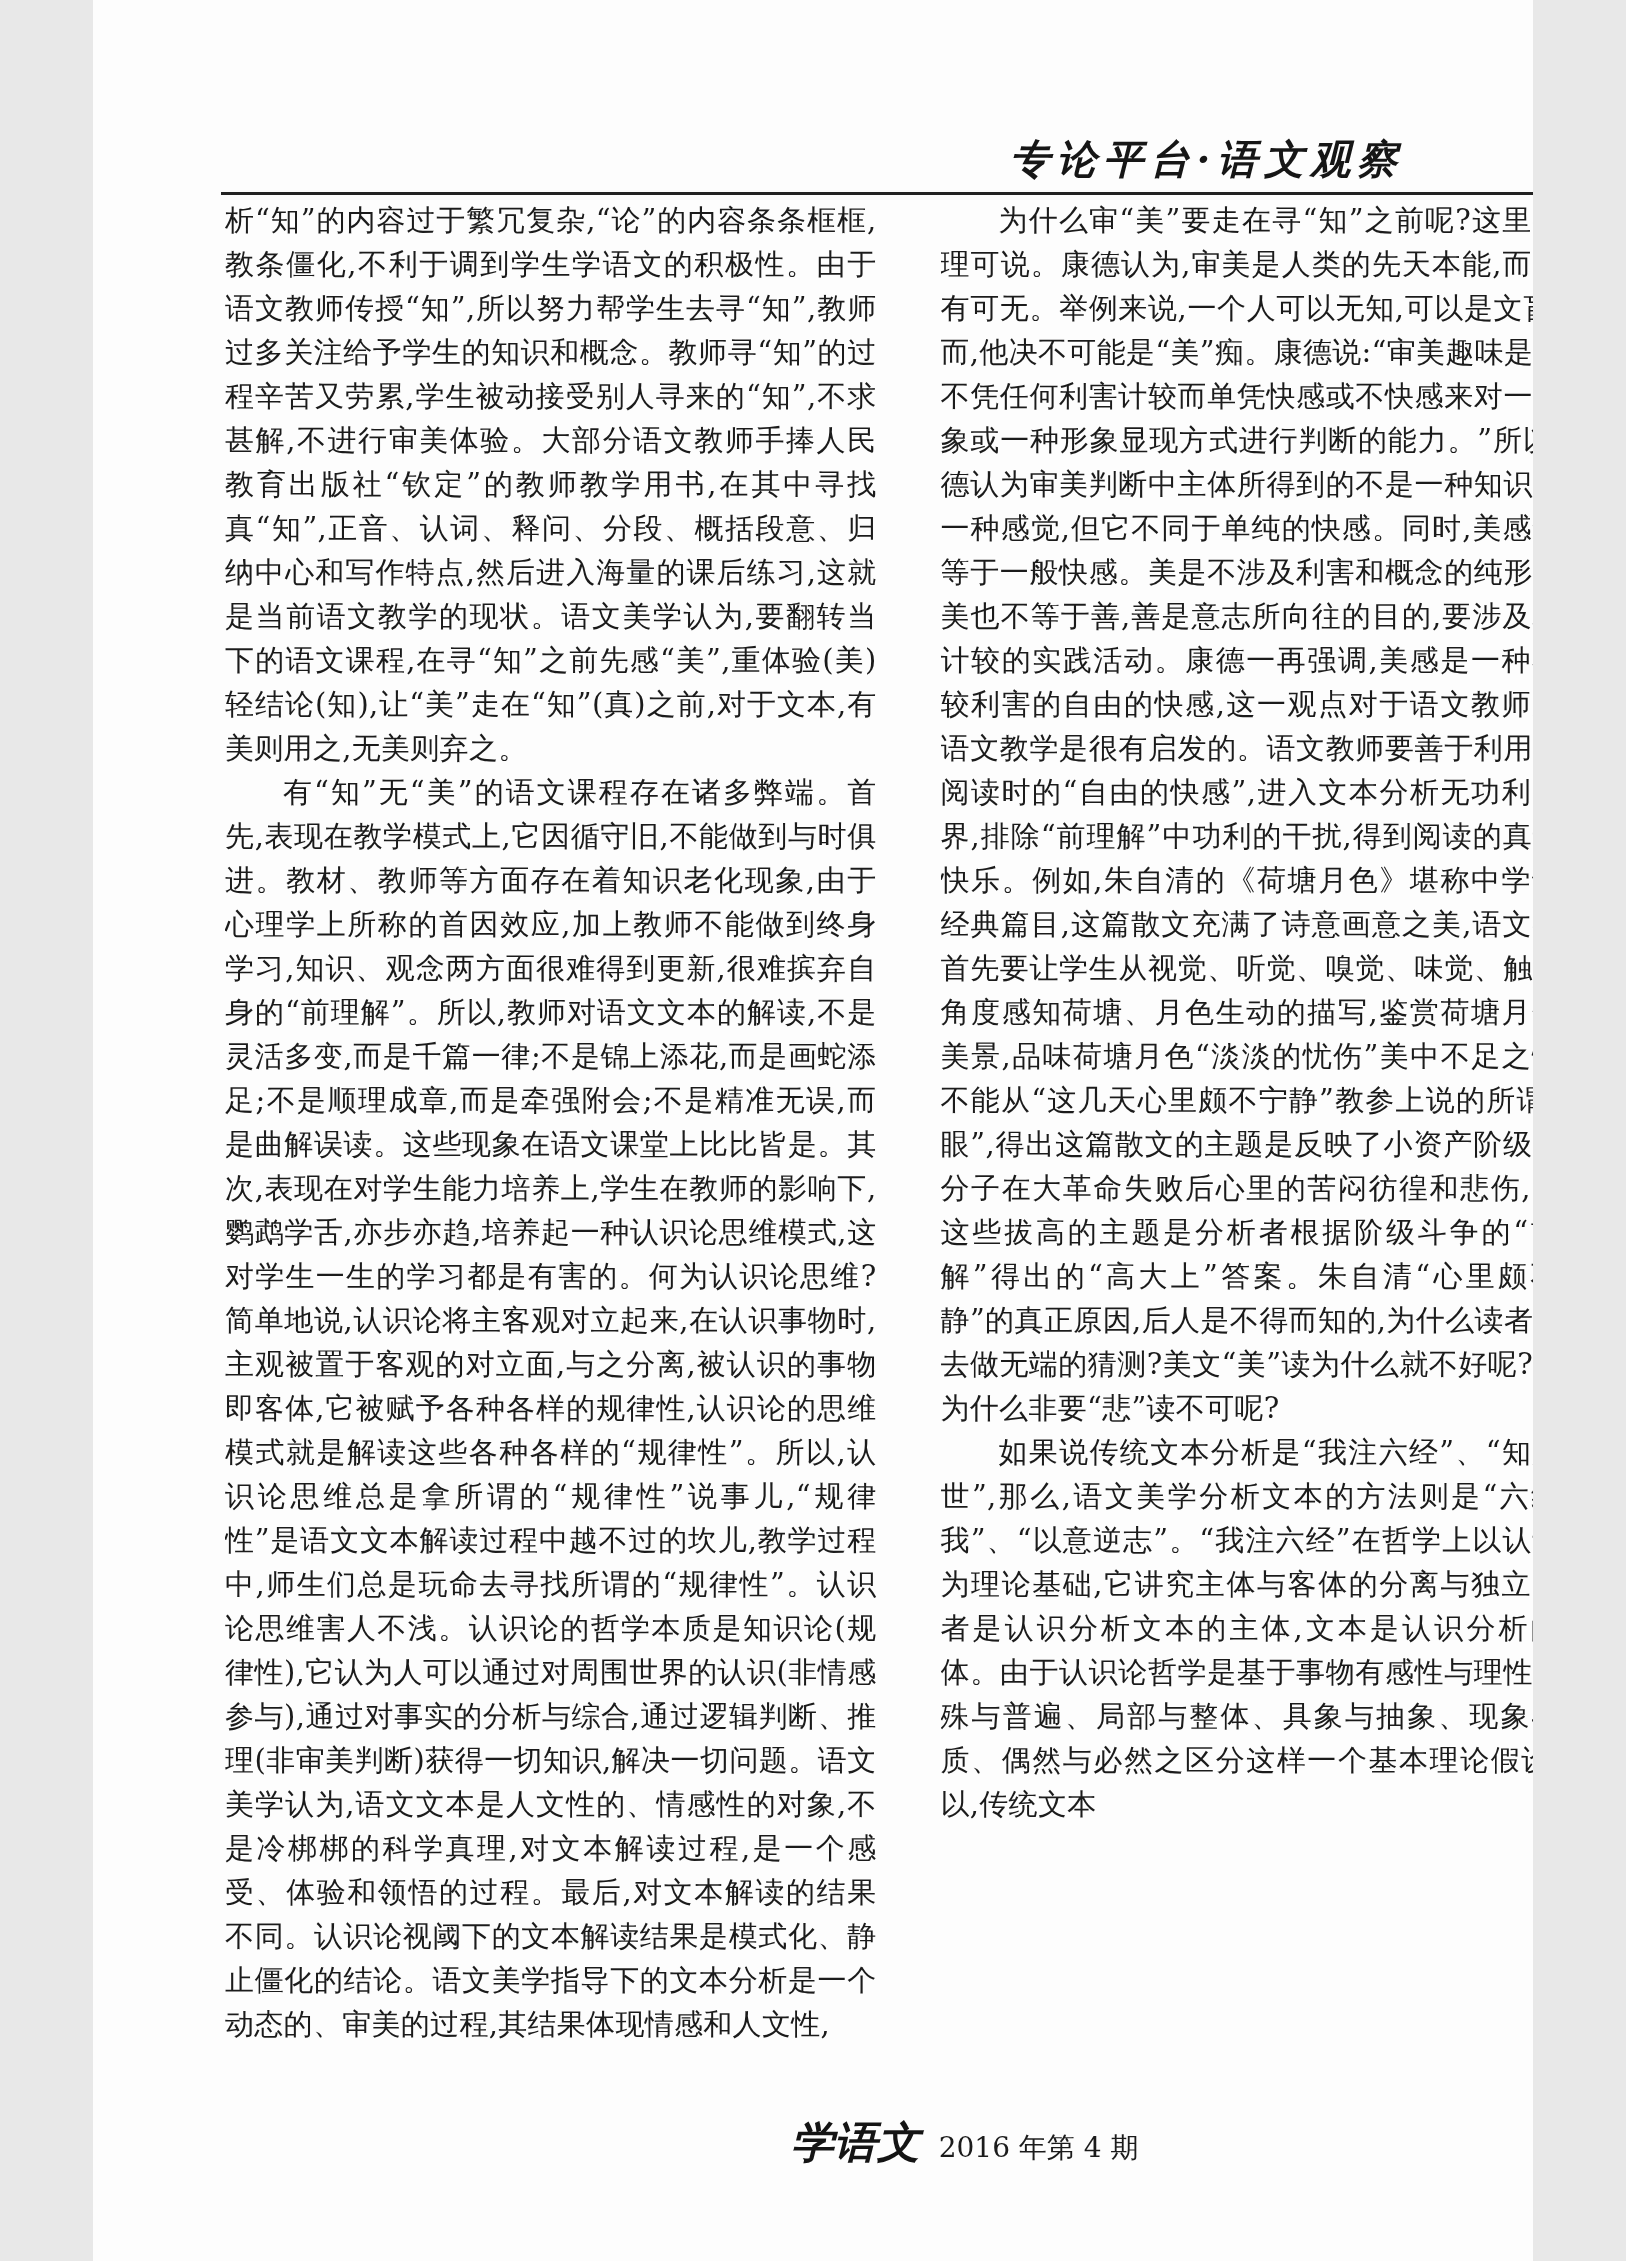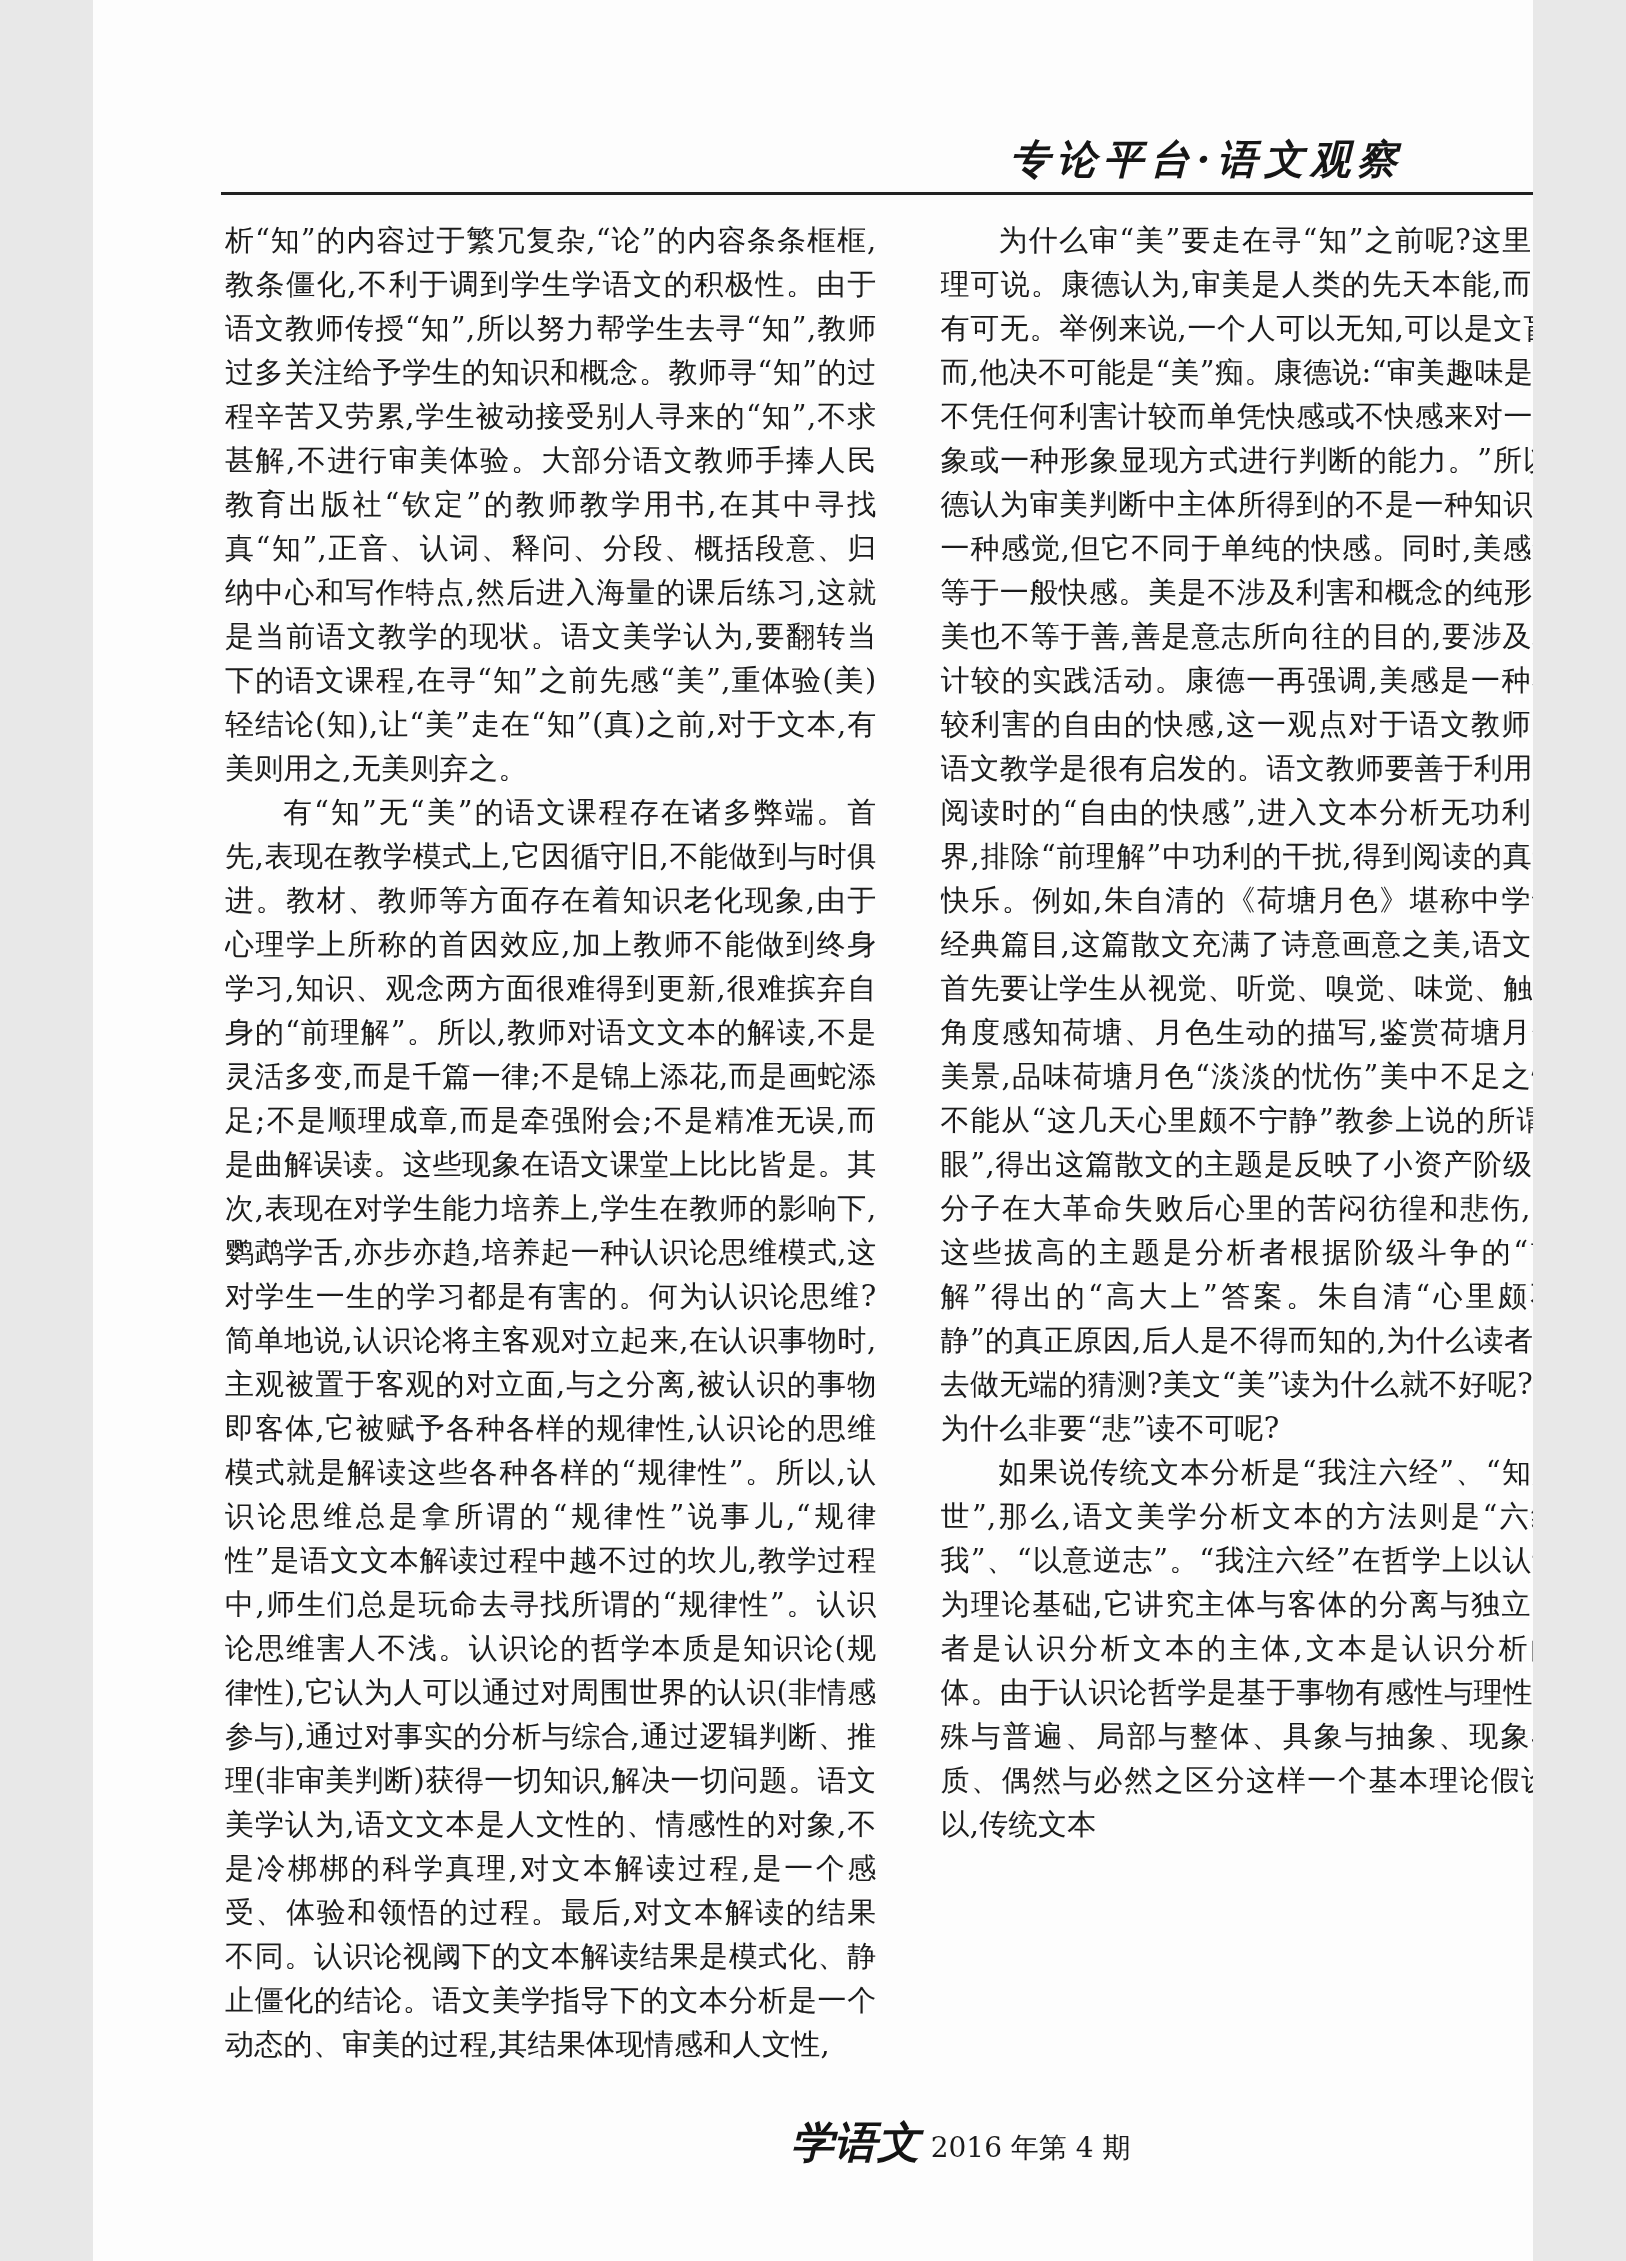--- a/index.html
+++ b/index.html
@@ -31,21 +31,21 @@
   .header-rule {
     position: absolute;
     top: 192px;
     left: 128px;
     width: 1373px;
     height: 3.4px;
     background: #222222;
   }
   .columns {
     position: absolute;
-    top: 218px;
+    top: 198px;
     left: 132px;
     width: 1367px;
     display: flex;
     gap: 64px;
   }
   .column {
     width: 662px;
     height: 1846px;
     overflow: hidden;
     font-size: 29px;
@@ -72,20 +72,21 @@
   }
   .journal-name {
     font-size: 43px;
     font-weight: 700;
     font-style: italic;
     color: #141414;
   }
   .journal-issue {
     font-size: 28px;
     color: #1b1b1b;
+    margin-left: 8px;
   }
   .page-number {
     position: absolute;
     top: 2106px;
     left: 1455px;
     font-size: 42px;
     color: #141414;
   }
 </style>
 </head>

